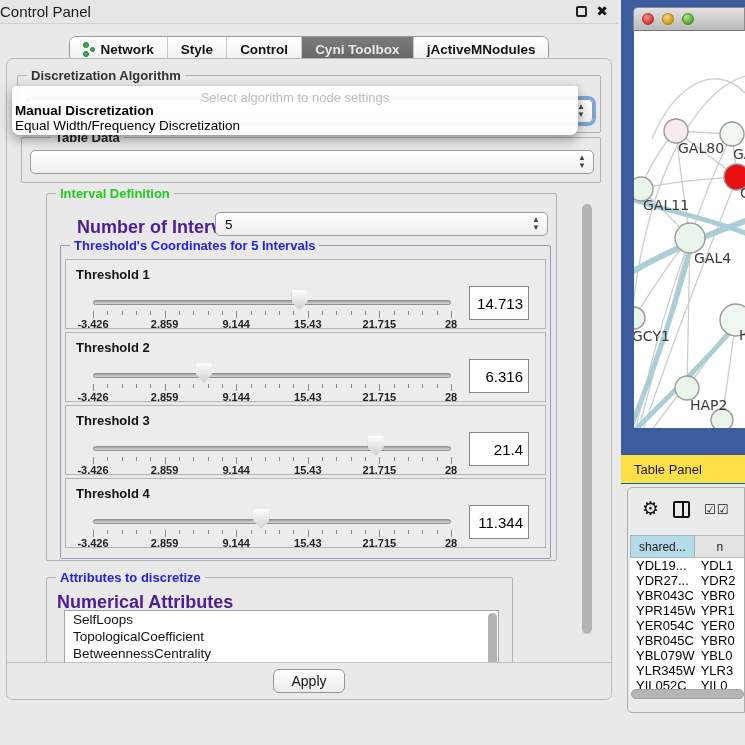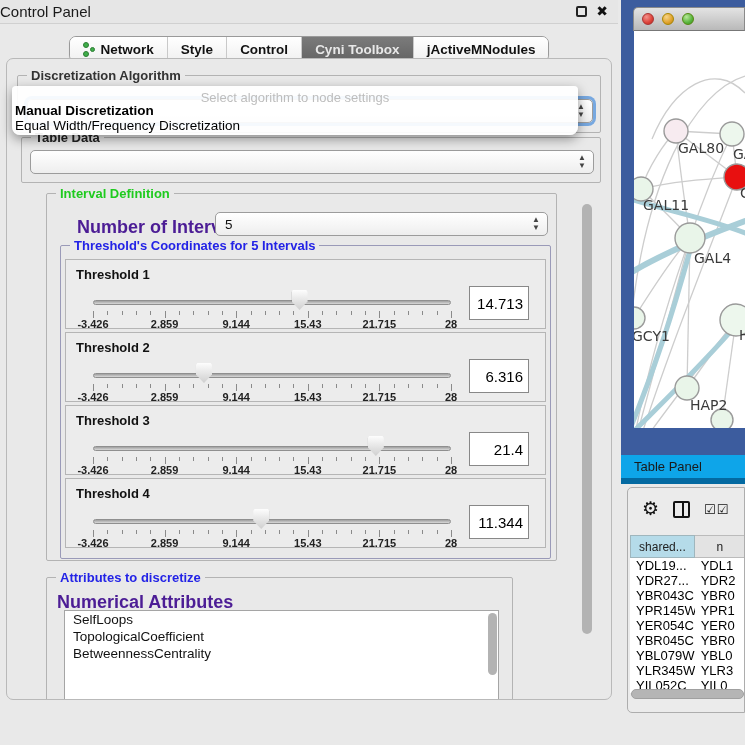--- a/index.html
+++ b/index.html
@@ -80,22 +80,22 @@
   .desktop { position:absolute; left:621px; top:0; width:124px; height:455px; background:#3c5c9e; }
   .netwin-titlebar { position:absolute; left:633px; top:7px; width:112px; height:24px;
                      background:linear-gradient(#e3e3e3,#b9b9b9); border:1px solid #8a8a8a; border-bottom:1px solid #777;
                      border-radius:5px 0 0 0; display:flex; align-items:center; padding-left:8px; gap:8px; }
   .tl { width:12px; height:12px; border-radius:50%; }
   .tl.r { background:radial-gradient(circle at 35% 30%, #f2928d, #dd4238 60%, #b02a22); border:1px solid #a33; }
   .tl.y { background:radial-gradient(circle at 35% 30%, #f6d488, #e0a22c 60%, #b57d16); border:1px solid #a80; }
   .tl.g { background:radial-gradient(circle at 35% 30%, #b8e89a, #58b43c 60%, #3c8f28); border:1px solid #581; }
   .net-canvas { position:absolute; left:634px; top:31px; width:111px; height:397px; background:#fff; }
 
-  .tp-header { position:absolute; left:621px; top:455px; width:124px; height:29px; background:#0ea5e9;
-               border-bottom:6px solid #0369a1; display:flex; align-items:center; }
+  .tp-header { position:absolute; left:621px; top:455px; width:124px; height:29px; background:#fde047;
+               border-bottom:1px solid #0369a1; display:flex; align-items:center; }
   .tp-title { font-size:13px; color:#1a1a1a; padding-left:13px; }
   .tp-win { position:absolute; left:627px; top:487px; width:118px; height:226px; background:#ebebeb;
             border:1px solid #adadad; border-radius:5px 0 0 5px; overflow:hidden; }
   .tp-toolbar { position:absolute; left:0; top:0; width:118px; height:42px; display:flex; align-items:center; gap:14px; padding-left:14px; }
   .gear { font-size:19px; color:#111; line-height:20px; }
   .splitview { width:17px; height:17px; border:2px solid #111; border-radius:2px; position:relative; }
   .splitview::after { content:""; position:absolute; left:50%; top:0; width:2px; height:100%; background:#111; }
   .cbx { font-size:13px; color:#111; letter-spacing:1px; }
   .tp-table { position:absolute; left:2px; top:47px; width:116px; }
   .tp-hrow { display:flex; height:23px; }
@@ -156,21 +156,21 @@
       <span class="grouptitle" style="color:#333;">Discretization Algorithm</span>
       <div class="combo focusring" style="left:9px; top:23px; width:566px;">
         <span class="arrows">
             <span>▲</span>
             <span>▼</span>
           </span>
       </div>
     </div>
 
     <div class="groupbox" style="left:14px; top:78px; width:580px; height:46px;">
-      <span class="grouptitle" style="color:#222;">Table Data</span>
+      <span class="grouptitle" style="color:#222;margin-left:20px;">Table Data</span>
       <div class="combo" style="left:8px; top:12px; width:564px;">
         <span class="arrows">
             <span>▲</span>
             <span>▼</span>
           </span>
       </div>
     </div>
 
     <div class="groupbox" style="left:39px; top:134px; width:511px; height:368px;">
       <span class="grouptitle" style="color:#1ecb1e;">Interval Definition</span>
@@ -359,20 +359,23 @@
             <div class="list-item">SelfLoops</div>
             <div class="list-item">TopologicalCoefficient</div>
             <div class="list-item">BetweennessCentrality</div>
           </div>
         <span class="vscroll-thumb" style="right:1px; top:2px; height:62px;"></span>
       </div>
     </div>
 
     <span class="vscroll-thumb" style="left:575px; top:145px; height:430px; width:10px;"></span>
 
+    <div class="apply-bar">
+      <button class="btn">Apply</button>
+    </div>
   </div>
 
   <div class="popup">
     <div class="popup-hint">Select algorithm to node settings</div>
     <div id="popup-items">
         <div class="popup-item b" style="top: 17px;">Manual Discretization</div>
         <div class="popup-item" style="top: 32px;">Equal Width/Frequency Discretization</div>
       </div>
   </div>
 

